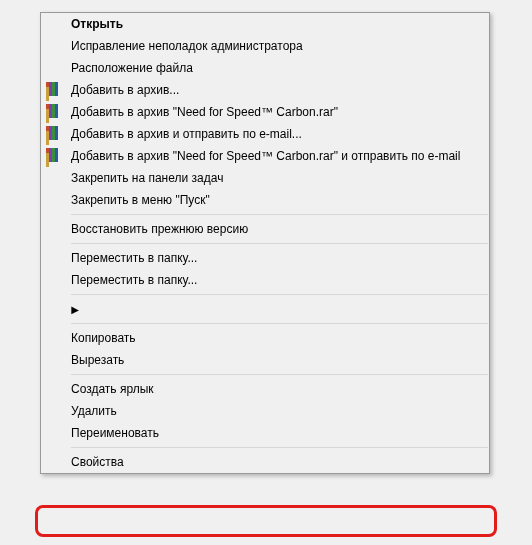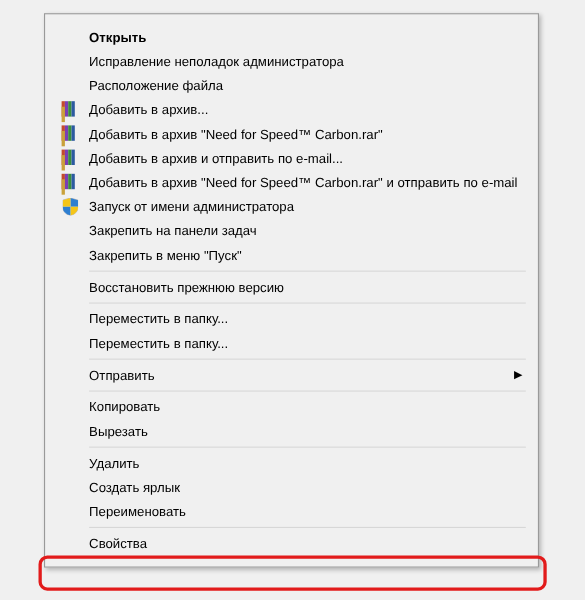--- a/index.html
+++ b/index.html
@@ -14,21 +14,21 @@
     position: relative;
   }
   .context-menu {
     position: absolute;
     left: 40px;
     top: 12px;
     width: 450px;
     background: #f0f0f0;
     border: 1px solid #999;
     box-shadow: 2px 2px 4px rgba(0,0,0,0.25);
-    padding: 10px;
+    padding: 0;
   }
   .menu-item {
     display: flex;
     align-items: center;
     height: 22px;
     padding: 0 4px 0 2px;
     cursor: default;
   }
   .icon-col {
     width: 22px;
@@ -167,34 +167,20 @@
           <span></span>
           <span></span>
           <span></span>
           <span></span>
           <span class="rar-belt"></span>
         </span>
     </span>
     <span class="label-col">Добавить в архив "Need for Speed™ Carbon.rar" и отправить по e-mail</span>
   </div>
 
-  <div class="menu-item">
-    <span class="icon-col">
-      <span class="shield-icon">
-        <svg width="14" height="16" viewBox="0 0 14 16">
-          <path d="M7 0 L14 2 L14 8 Q14 14 7 16 Q0 14 0 8 L0 2 Z" fill="#fff" stroke="#888" stroke-width="0.5"></path>
-          <path d="M7 0 L14 2 L14 8 L7 8 Z" fill="#2e7fd1"></path>
-          <path d="M0 2 L7 0 L7 8 L0 8 Z" fill="#f5c518"></path>
-          <path d="M7 8 L14 8 Q14 14 7 16 Z" fill="#f5c518"></path>
-          <path d="M0 8 L7 8 L7 16 Q0 14 0 8 Z" fill="#2e7fd1"></path>
-        </svg>
-      </span>
-    </span>
-    <span class="label-col">Запуск от имени администратора</span>
-  </div>
 
   <div class="menu-item">
     <span class="icon-col"></span>
     <span class="label-col">Закрепить на панели задач</span>
   </div>
 
   <div class="menu-item">
     <span class="icon-col"></span>
     <span class="label-col">Закрепить в меню "Пуск"</span>
   </div>
@@ -215,50 +201,49 @@
 
   <div class="menu-item">
     <span class="icon-col"></span>
     <span class="label-col">Переместить в папку...</span>
   </div>
 
   <div class="separator"></div>
 
   <div class="menu-item">
     <span class="icon-col"></span>
-    <span class="label-col">Отправить</span>
     <span class="arrow-col">▶</span>
   </div>
 
   <div class="separator"></div>
 
   <div class="menu-item">
     <span class="icon-col"></span>
     <span class="label-col">Копировать</span>
   </div>
 
   <div class="menu-item">
     <span class="icon-col"></span>
     <span class="label-col">Вырезать</span>
   </div>
 
   <div class="separator"></div>
 
   <div class="menu-item">
     <span class="icon-col"></span>
+    <span class="label-col">Создать ярлык</span>
+  </div>
+
+  <div class="menu-item">
+    <span class="icon-col"></span>
     <span class="label-col">Удалить</span>
   </div>
 
   <div class="menu-item">
     <span class="icon-col"></span>
-    <span class="label-col">Создать ярлык</span>
-  </div>
-
-  <div class="menu-item">
-    <span class="icon-col"></span>
     <span class="label-col">Переименовать</span>
   </div>
 
   <div class="separator"></div>
 
   <div class="menu-item">
     <span class="icon-col"></span>
     <span class="label-col">Свойства</span>
   </div>
 

